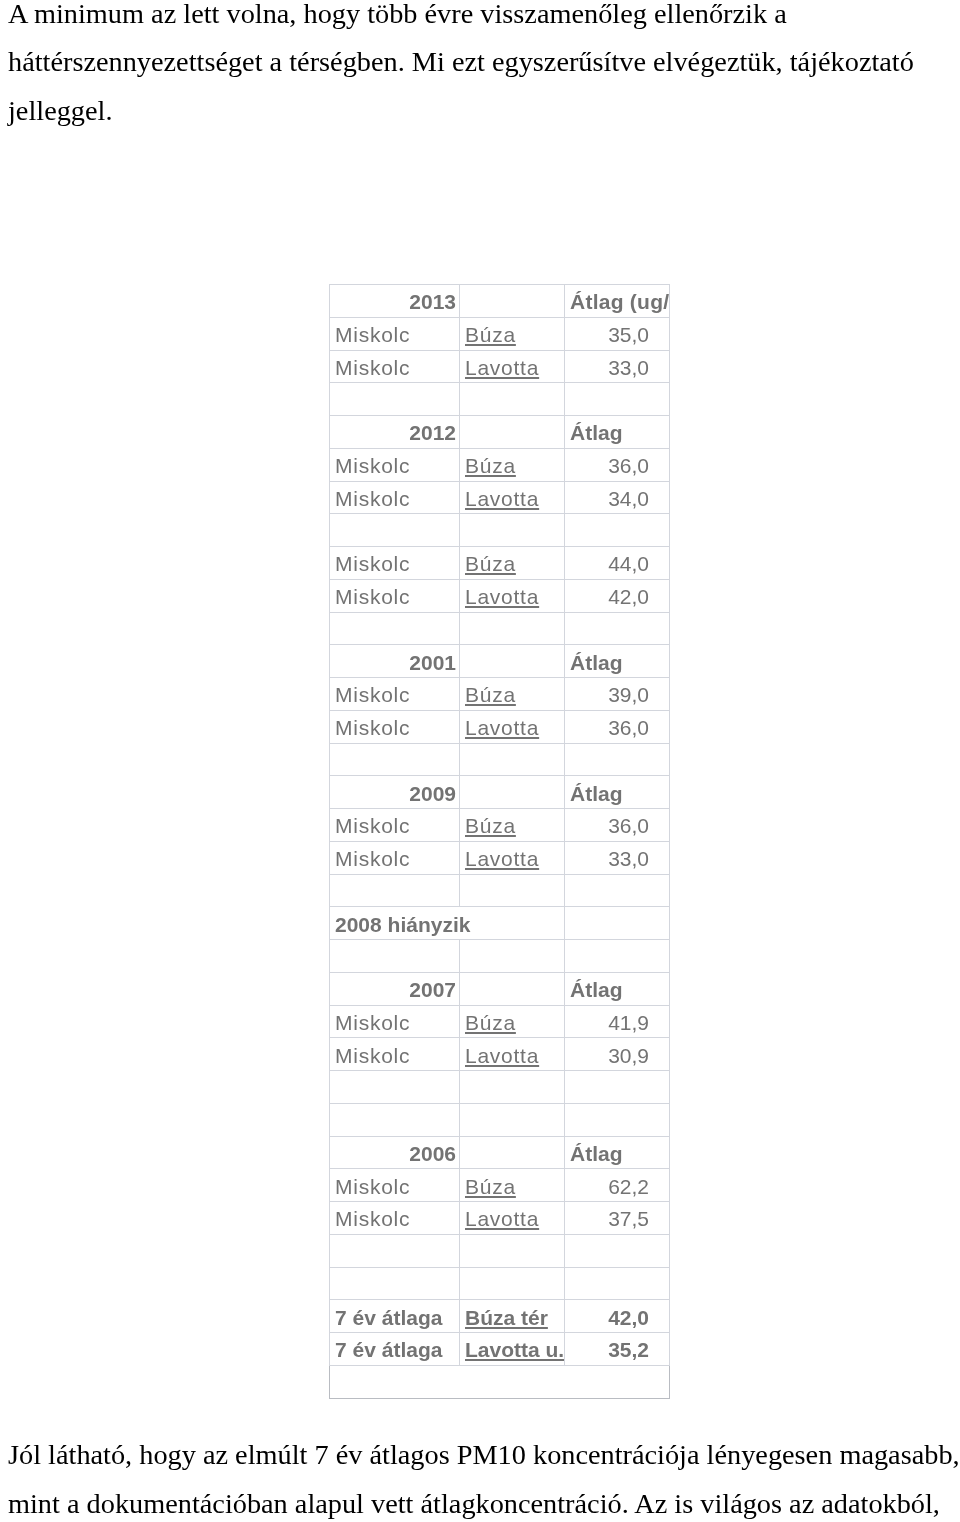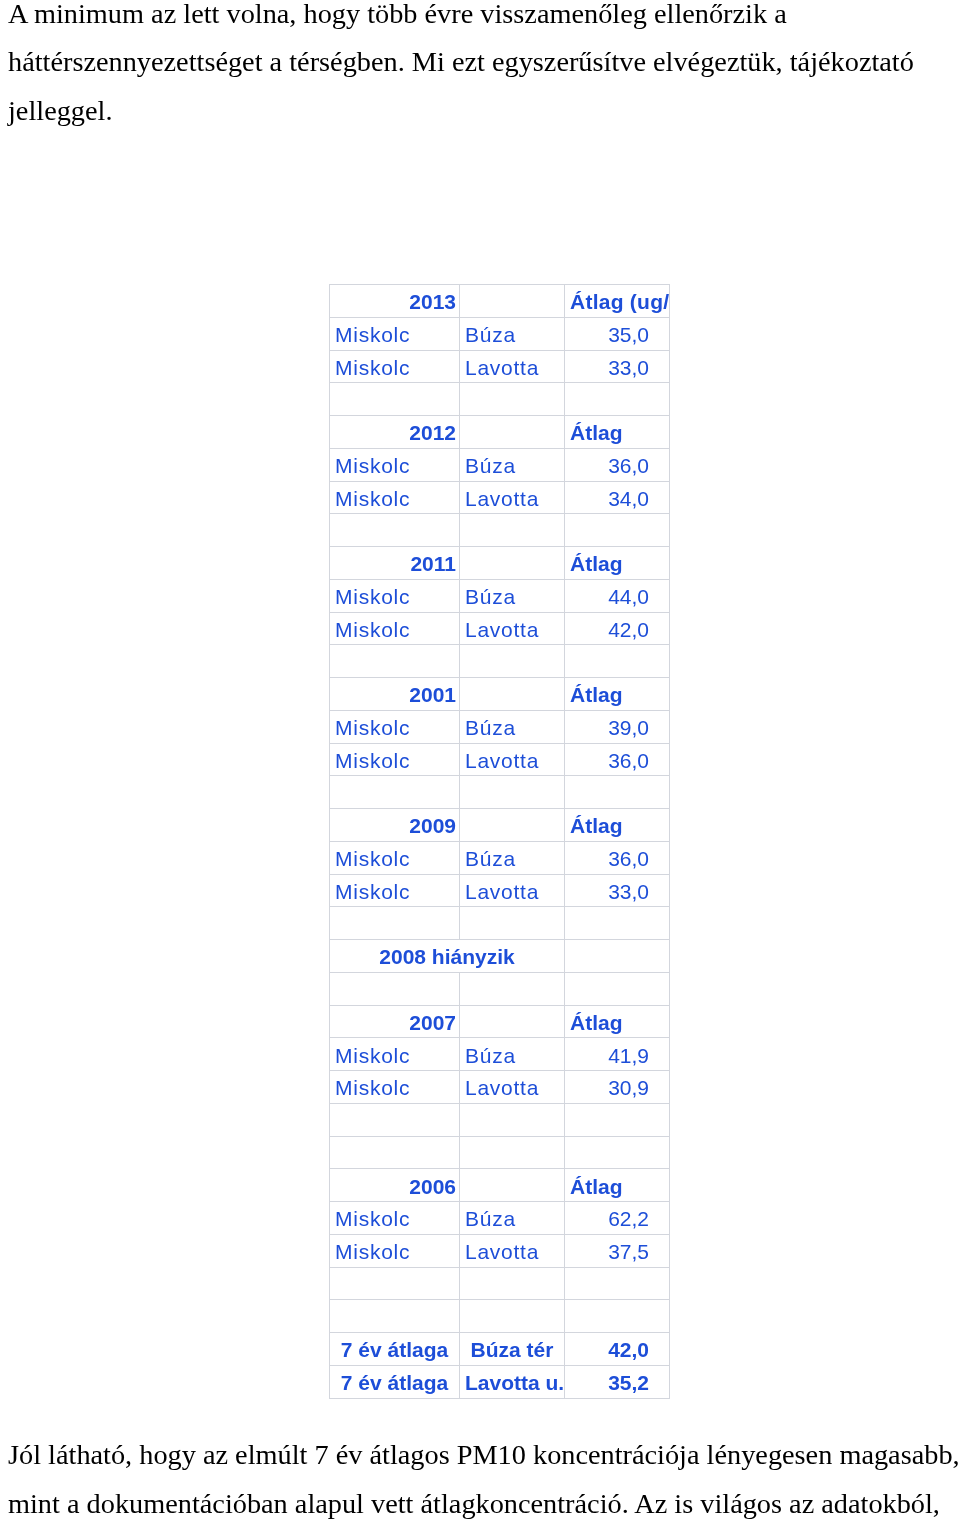--- a/index.html
+++ b/index.html
@@ -13,31 +13,31 @@
     margin:0;
     white-space:normal;
   }
   #p1{position:absolute;left:8px;top:-10.4px;width:952px;}
   #p2{position:absolute;left:8px;top:158.2px;width:952px;}
   #p3{position:absolute;left:8px;top:1431.4px;width:952px;}
 
   
   .tblwrap{position:absolute;left:329px;top:284px;width:341px;height:1115px;overflow:hidden;background:#fff;}
   table.xl{border-collapse:collapse;table-layout:fixed;width:340px;
-    font-family:"Liberation Sans", sans-serif;font-size:21px;color:#1d4ed8;
+    font-family:"Liberation Sans", sans-serif;font-size:21px;color:#737373;
     -webkit-font-smoothing:antialiased;}
   table.xl td{box-sizing:border-box;border:1px solid #d3d6dd;height:32.75px;padding:2px 5px 0 5px;
     overflow:hidden;white-space:nowrap;line-height:29px;vertical-align:middle;}
   .c1{width:130px;}
-  .c2{width:105px;}
+  .c2{width:105px;text-decoration:underline;}
   .c3{width:105px;}
   table.xl td.yr{text-align:right;font-weight:bold;padding-right:3px;}
   td.avg{font-weight:bold;}
   table.xl td.num{text-align:right;padding-right:20px;}
-  td.b{font-weight:bold;text-align:center;}
+  td.b{font-weight:bold;}
   table.xl tr td.c1:not(.yr):not(.b),
   table.xl tr td.c2:not(.b){letter-spacing:0.75px;}
   td.unit{letter-spacing:0.25px;}
   
   .tblwrap{box-shadow:inset 1px 1px 0 0 #b9bcc2, inset -1px -1px 0 0 #b9bcc2;}
 </style>
 </head>
 <body>
 
 <div class="page">
@@ -79,25 +79,20 @@
             <td class="c1">Miskolc</td>
             <td class="c2">Lavotta</td>
             <td class="c3 num">34,0</td>
           </tr>
           <tr>
             <td class="c1"></td>
             <td class="c2"></td>
             <td class="c3"></td>
           </tr>
           <tr>
-            <td class="c1 yr">2011</td>
-            <td class="c2"></td>
-            <td class="c3 avg">Átlag</td>
-          </tr>
-          <tr>
             <td class="c1">Miskolc</td>
             <td class="c2">Búza</td>
             <td class="c3 num">44,0</td>
           </tr>
           <tr>
             <td class="c1">Miskolc</td>
             <td class="c2">Lavotta</td>
             <td class="c3 num">42,0</td>
           </tr>
           <tr>

